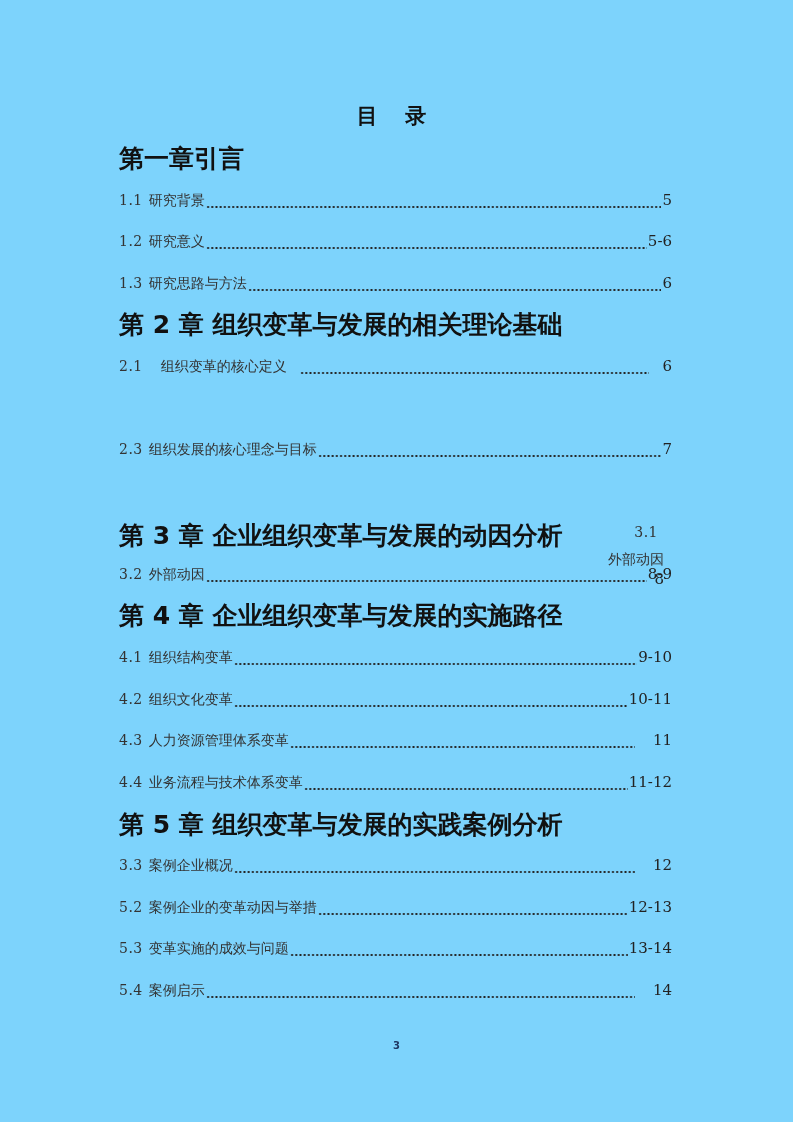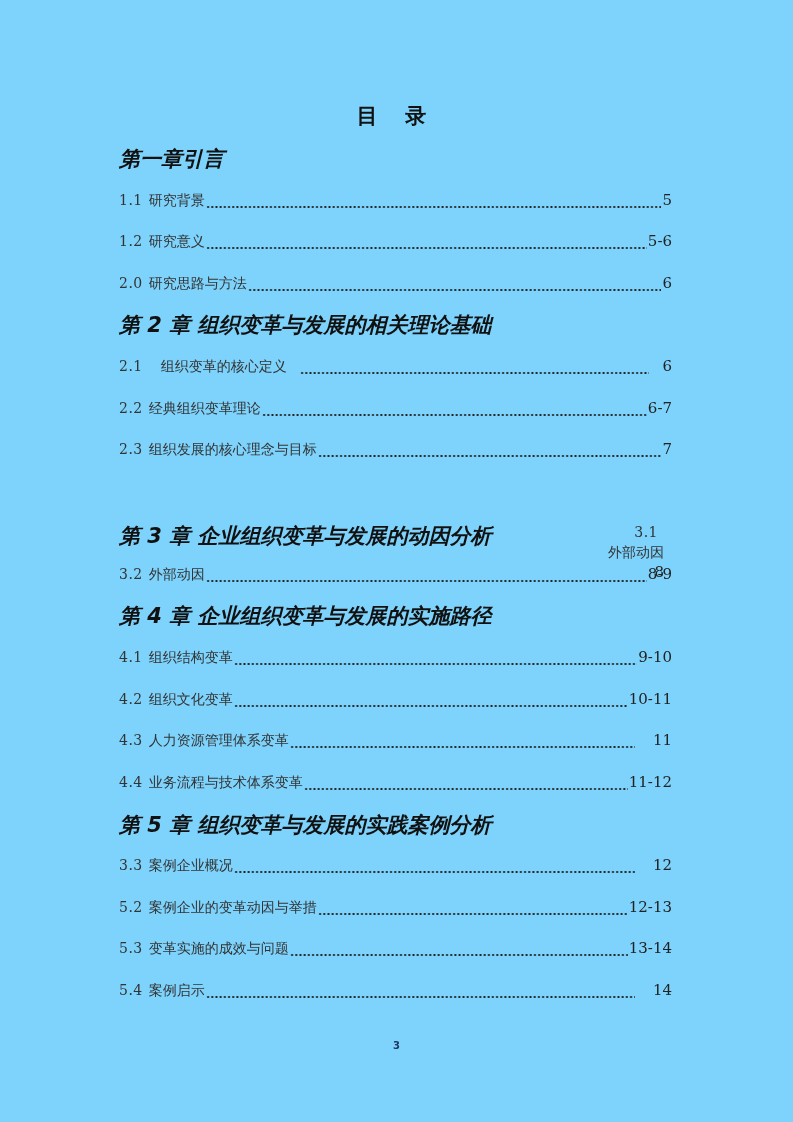--- a/index.html
+++ b/index.html
@@ -33,25 +33,24 @@
       font-size: 21px;
       letter-spacing: 10px;
       color: #111;
       line-height: 26px;
     }
     .chapter {
       position: absolute;
       left: 119px;
       font-family: "DejaVu Sans", "Liberation Sans", sans-serif;
       font-weight: bold;
-      font-size: 21px;
+      font-size: 25px;
       line-height: 24px;
       color: #111;
       white-space: nowrap;
-      font-style: italic;
     }
     .entry {
       position: absolute;
       left: 119px;
       width: 553px;
       height: 20px;
       display: flex;
       align-items: flex-end;
       font-size: 14px;
       line-height: 20px;
@@ -62,20 +61,21 @@
       left: 127px;
       width: 537px;
       flex-direction: column;
     }
     .entry .num {
       margin-right: 6px;
       letter-spacing: 0.5px;
     }
     .entry .label {
       flex: 0 0 auto;
+      margin-top: 7px;
     }
     .entry .leader {
       flex: 1 1 auto;
       overflow: hidden;
       margin: 0 1px;
       height: 14px;
       position: relative;
       top: 0px;
       background-image: radial-gradient(circle, #222 0.9px, transparent 1.1px);
       background-size: 4.2px 4px;
@@ -114,39 +114,33 @@
     <span class="leader"></span>
     <span class="pages">5</span>
   </div>
   <div class="entry" style="top:231px;">
     <span class="num">1.2</span>
     <span class="label">研究意义</span>
     <span class="leader"></span>
     <span class="pages">5-6</span>
   </div>
   <div class="entry" style="top:273px;">
-    <span class="num">2.0</span>
+    <span class="num">1.3</span>
     <span class="label">研究思路与方法</span>
     <span class="leader"></span>
     <span class="pages">6</span>
   </div>
 
   <div class="chapter" style="top:313px;">第 2 章  组织变革与发展的相关理论基础</div>
 
   <div class="entry" style="top:356px;gap:12px;">
     <span class="num">2.1</span>
     <span class="label">组织变革的核心定义</span>
     <span class="leader"></span>
     <span class="pages">6</span>
-  </div>
-  <div class="entry" style="top:398px;">
-    <span class="num">2.2</span>
-    <span class="label">经典组织变革理论</span>
-    <span class="leader"></span>
-    <span class="pages">6-7</span>
   </div>
   <div class="entry" style="top:439px;">
     <span class="num">2.3</span>
     <span class="label">组织发展的核心理念与目标</span>
     <span class="leader"></span>
     <span class="pages">7</span>
   </div>
 
   <div class="chapter" style="top:480px;margin-top:44px;">第 3 章  企业组织变革与发展的动因分析</div>
 

